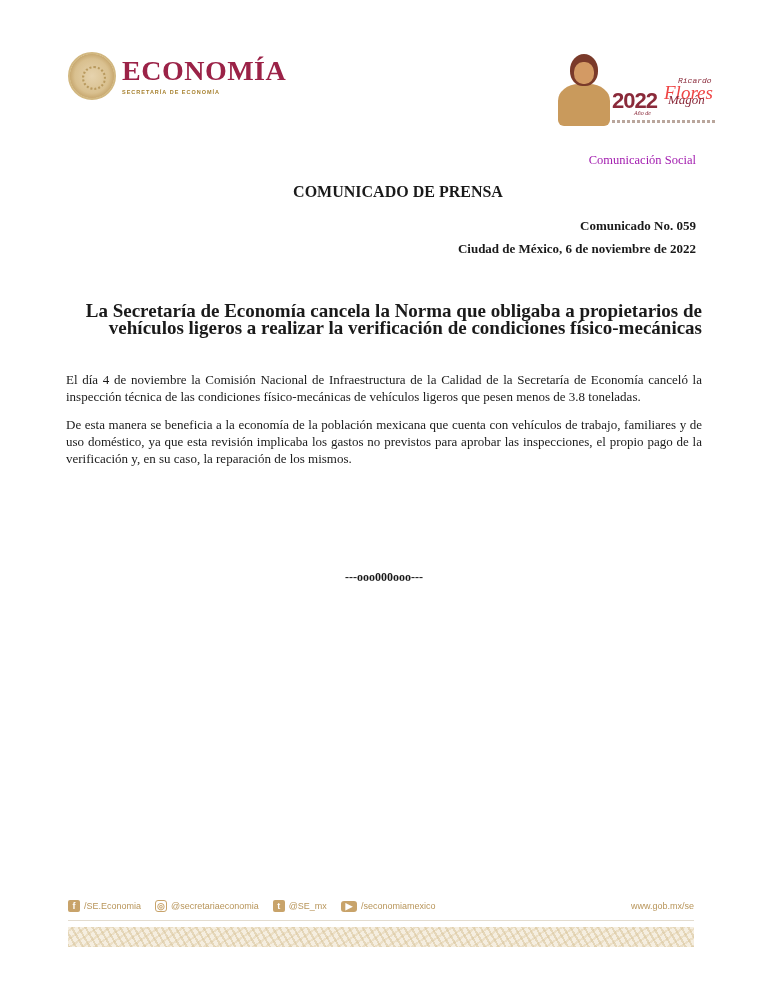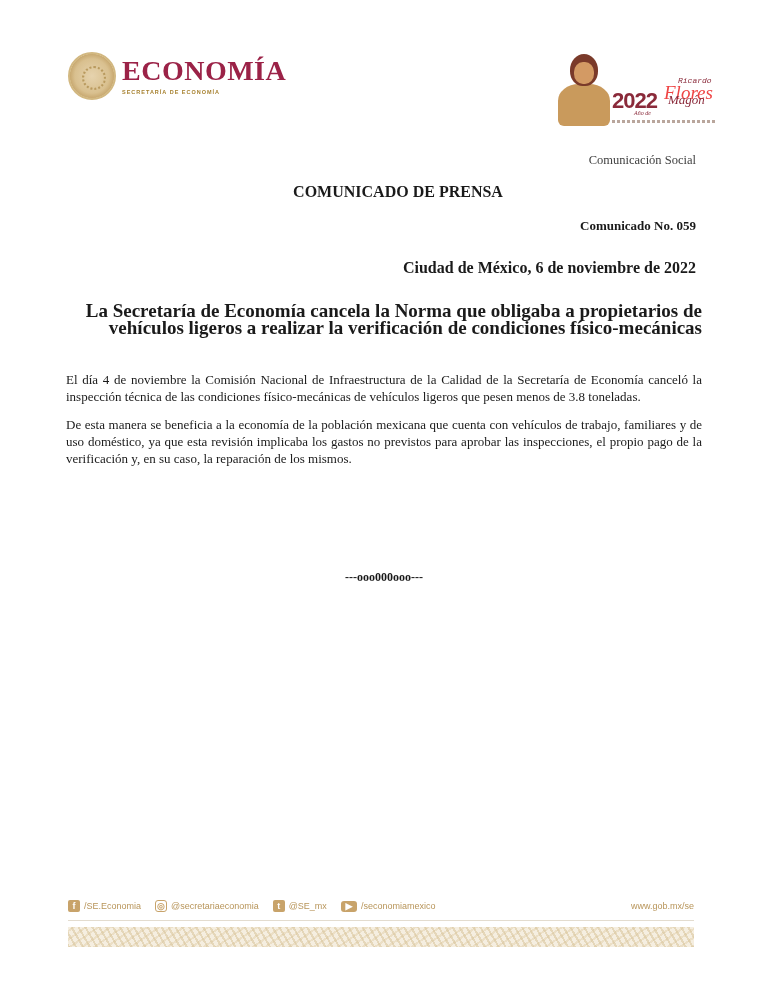--- a/index.html
+++ b/index.html
@@ -20,24 +20,24 @@
   .portrait .body { position: absolute; left: 2px; top: 32px; width: 52px; height: 42px; border-radius: 40% 40% 6px 6px; background: #c99a5c; }
   .year-block { position: absolute; left: 56px; top: 20px; width: 104px; height: 56px; }
   .year { position: absolute; left: 0; top: 16px; font-family: "Liberation Sans", sans-serif; font-weight: bold; font-size: 22px; color: #8a2a3a; letter-spacing: -1px; }
   .anio { position: absolute; left: 22px; top: 38px; font-family: "Liberation Serif", serif; font-style: italic; font-size: 6px; color: #8a2a3a; }
   .ricardo { position: absolute; left: 66px; top: 4px; font-family: Liberation Mono, monospace; font-style: italic; font-size: 8px; color: #8a2a3a; }
   .flores { position: absolute; left: 52px; top: 10px; font-family: "Liberation Serif", serif; font-style: italic; font-size: 19px; color: #ef4444; }
   .magon { position: absolute; left: 56px; top: 20px; font-family: "Liberation Serif", serif; font-style: italic; font-size: 13px; color: #8a2a3a; }
   .tagline { position: absolute; left: 0; top: 48px; width: 104px; height: 3px; background: repeating-linear-gradient(90deg, #8a6a5a 0 3px, transparent 3px 5px); opacity: 0.6; }
 
   
-  .dept { position: absolute; right: 72px; top: 153px; font-size: 12.5px; color: #404040; }
+  .dept { position: absolute; right: 72px; top: 153px; font-size: 12.5px; color: #a21caf; }
   .doc-title { position: absolute; left: 0; width: 768px; text-align: center; top: 183px; font-size: 16px; font-weight: bold; padding-left: 28px; box-sizing: border-box; }
   .comm-no { position: absolute; right: 72px; top: 218px; font-size: 13px; font-weight: bold; }
-  .place-date { position: absolute; right: 72px; top: 259px; font-size: 16px; font-weight: bold; }
+  .place-date { position: absolute; right: 72px; top: 241px; font-size: 13px; font-weight: bold; }
   .headline { position: absolute; left: 66px; width: 636px; top: 302px; text-align: right; font-size: 19px; font-weight: bold; line-height: 17px; }
   .body-text { position: absolute; left: 66px; width: 636px; top: 371px; font-size: 13px; line-height: 17px; text-align: justify; }
   .body-text p { margin: 0 0 11px 0; }
   .separator { position: absolute; left: 0; width: 768px; text-align: center; top: 570px; font-size: 12px; font-weight: bold; box-sizing: border-box; }
 
   
   .footer { position: absolute; left: 68px; width: 626px; top: 900px; display: flex; align-items: center; font-family: "Liberation Sans", sans-serif; font-size: 9px; color: #b8955a; }
   .social { display: flex; align-items: center; margin-right: 14px; }
   .social .ico { width: 12px; height: 12px; border-radius: 2px; background: #c8a36a; color: #fff; font-size: 9px; font-weight: bold; display: inline-flex; align-items: center; justify-content: center; margin-right: 4px; }
   .social .ico.ring { background: transparent; border: 1.5px solid #c8a36a; color: #c8a36a; border-radius: 3px; box-sizing: border-box; }

